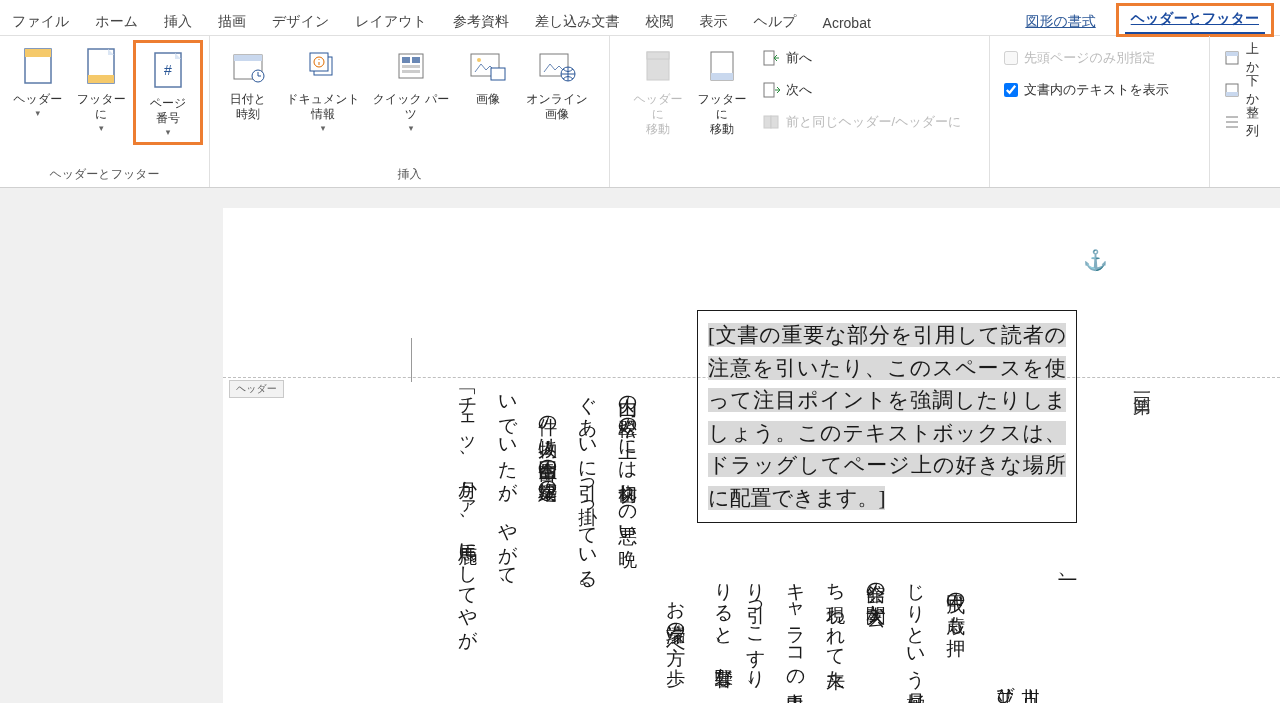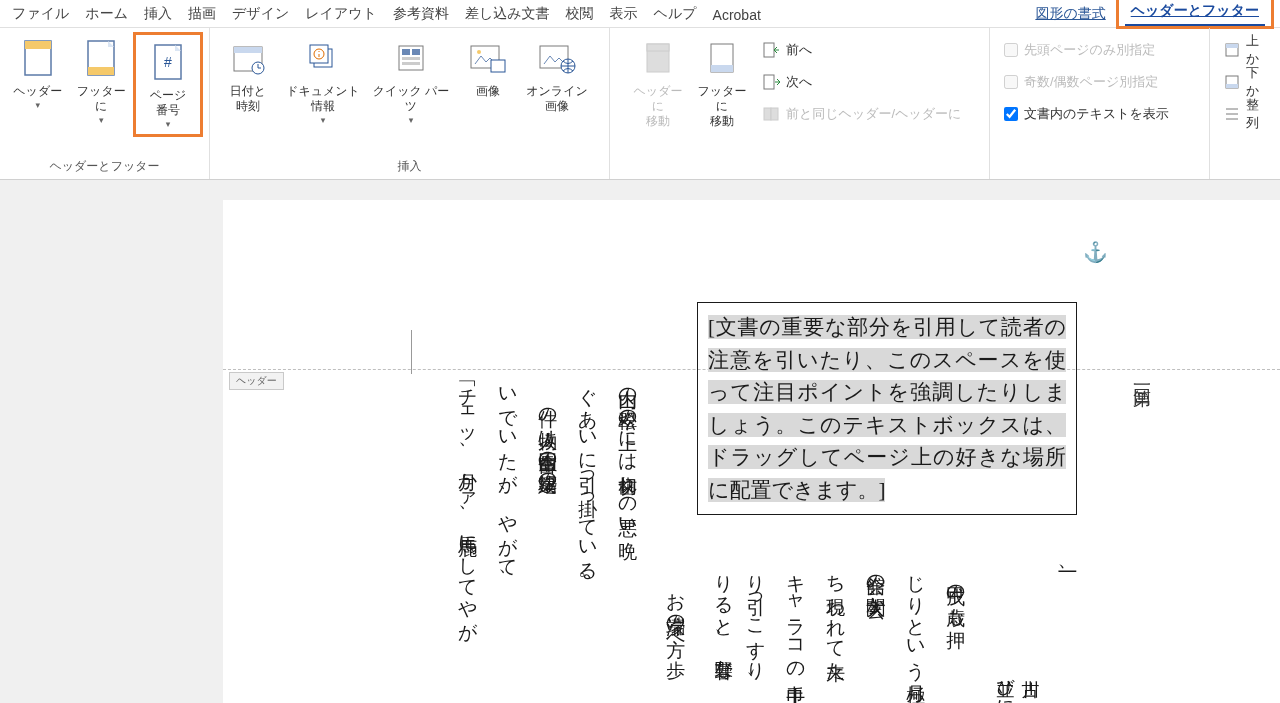--- a/index.html
+++ b/index.html
@@ -10,24 +10,24 @@
     width: 1280px;
     height: 703px;
     overflow: hidden;
     color: #333;
   }
   
   .tabs {
     display: flex;
     background: #fff;
     border-bottom: 1px solid #e0e0e0;
-    height: 28px;
+    height: 36px;
     align-items: flex-end;
     padding: 0 6px;
-    gap: 4px;
+    gap: 14px;
   }
   .tab {
     font-size: 14px;
     padding: 4px 6px;
     cursor: pointer;
     color: #444;
     white-space: nowrap;
   }
   .tab.blue { color: #2b5797; text-decoration: underline; }
   .tab.active {
@@ -376,24 +376,20 @@
     </div>
   </div>
 
   <div class="group" style="width:220px">
     <div class="group-body">
       <div class="opt-rows">
         <label class="opt-row disabled">
           <input type="checkbox" disabled="" style="">
           <span>先頭ページのみ別指定</span>
         </label>
-        <label class="opt-row disabled">
-          <input type="checkbox" disabled="" style="">
-          <span>奇数/偶数ページ別指定</span>
-        </label>
         <label class="opt-row">
           <input type="checkbox" checked="" style="">
           <span>文書内のテキストを表示</span>
         </label>
       </div>
     </div>
   </div>
 
   <div class="group" style="flex:1; border-right:none">
     <div class="group-body">

